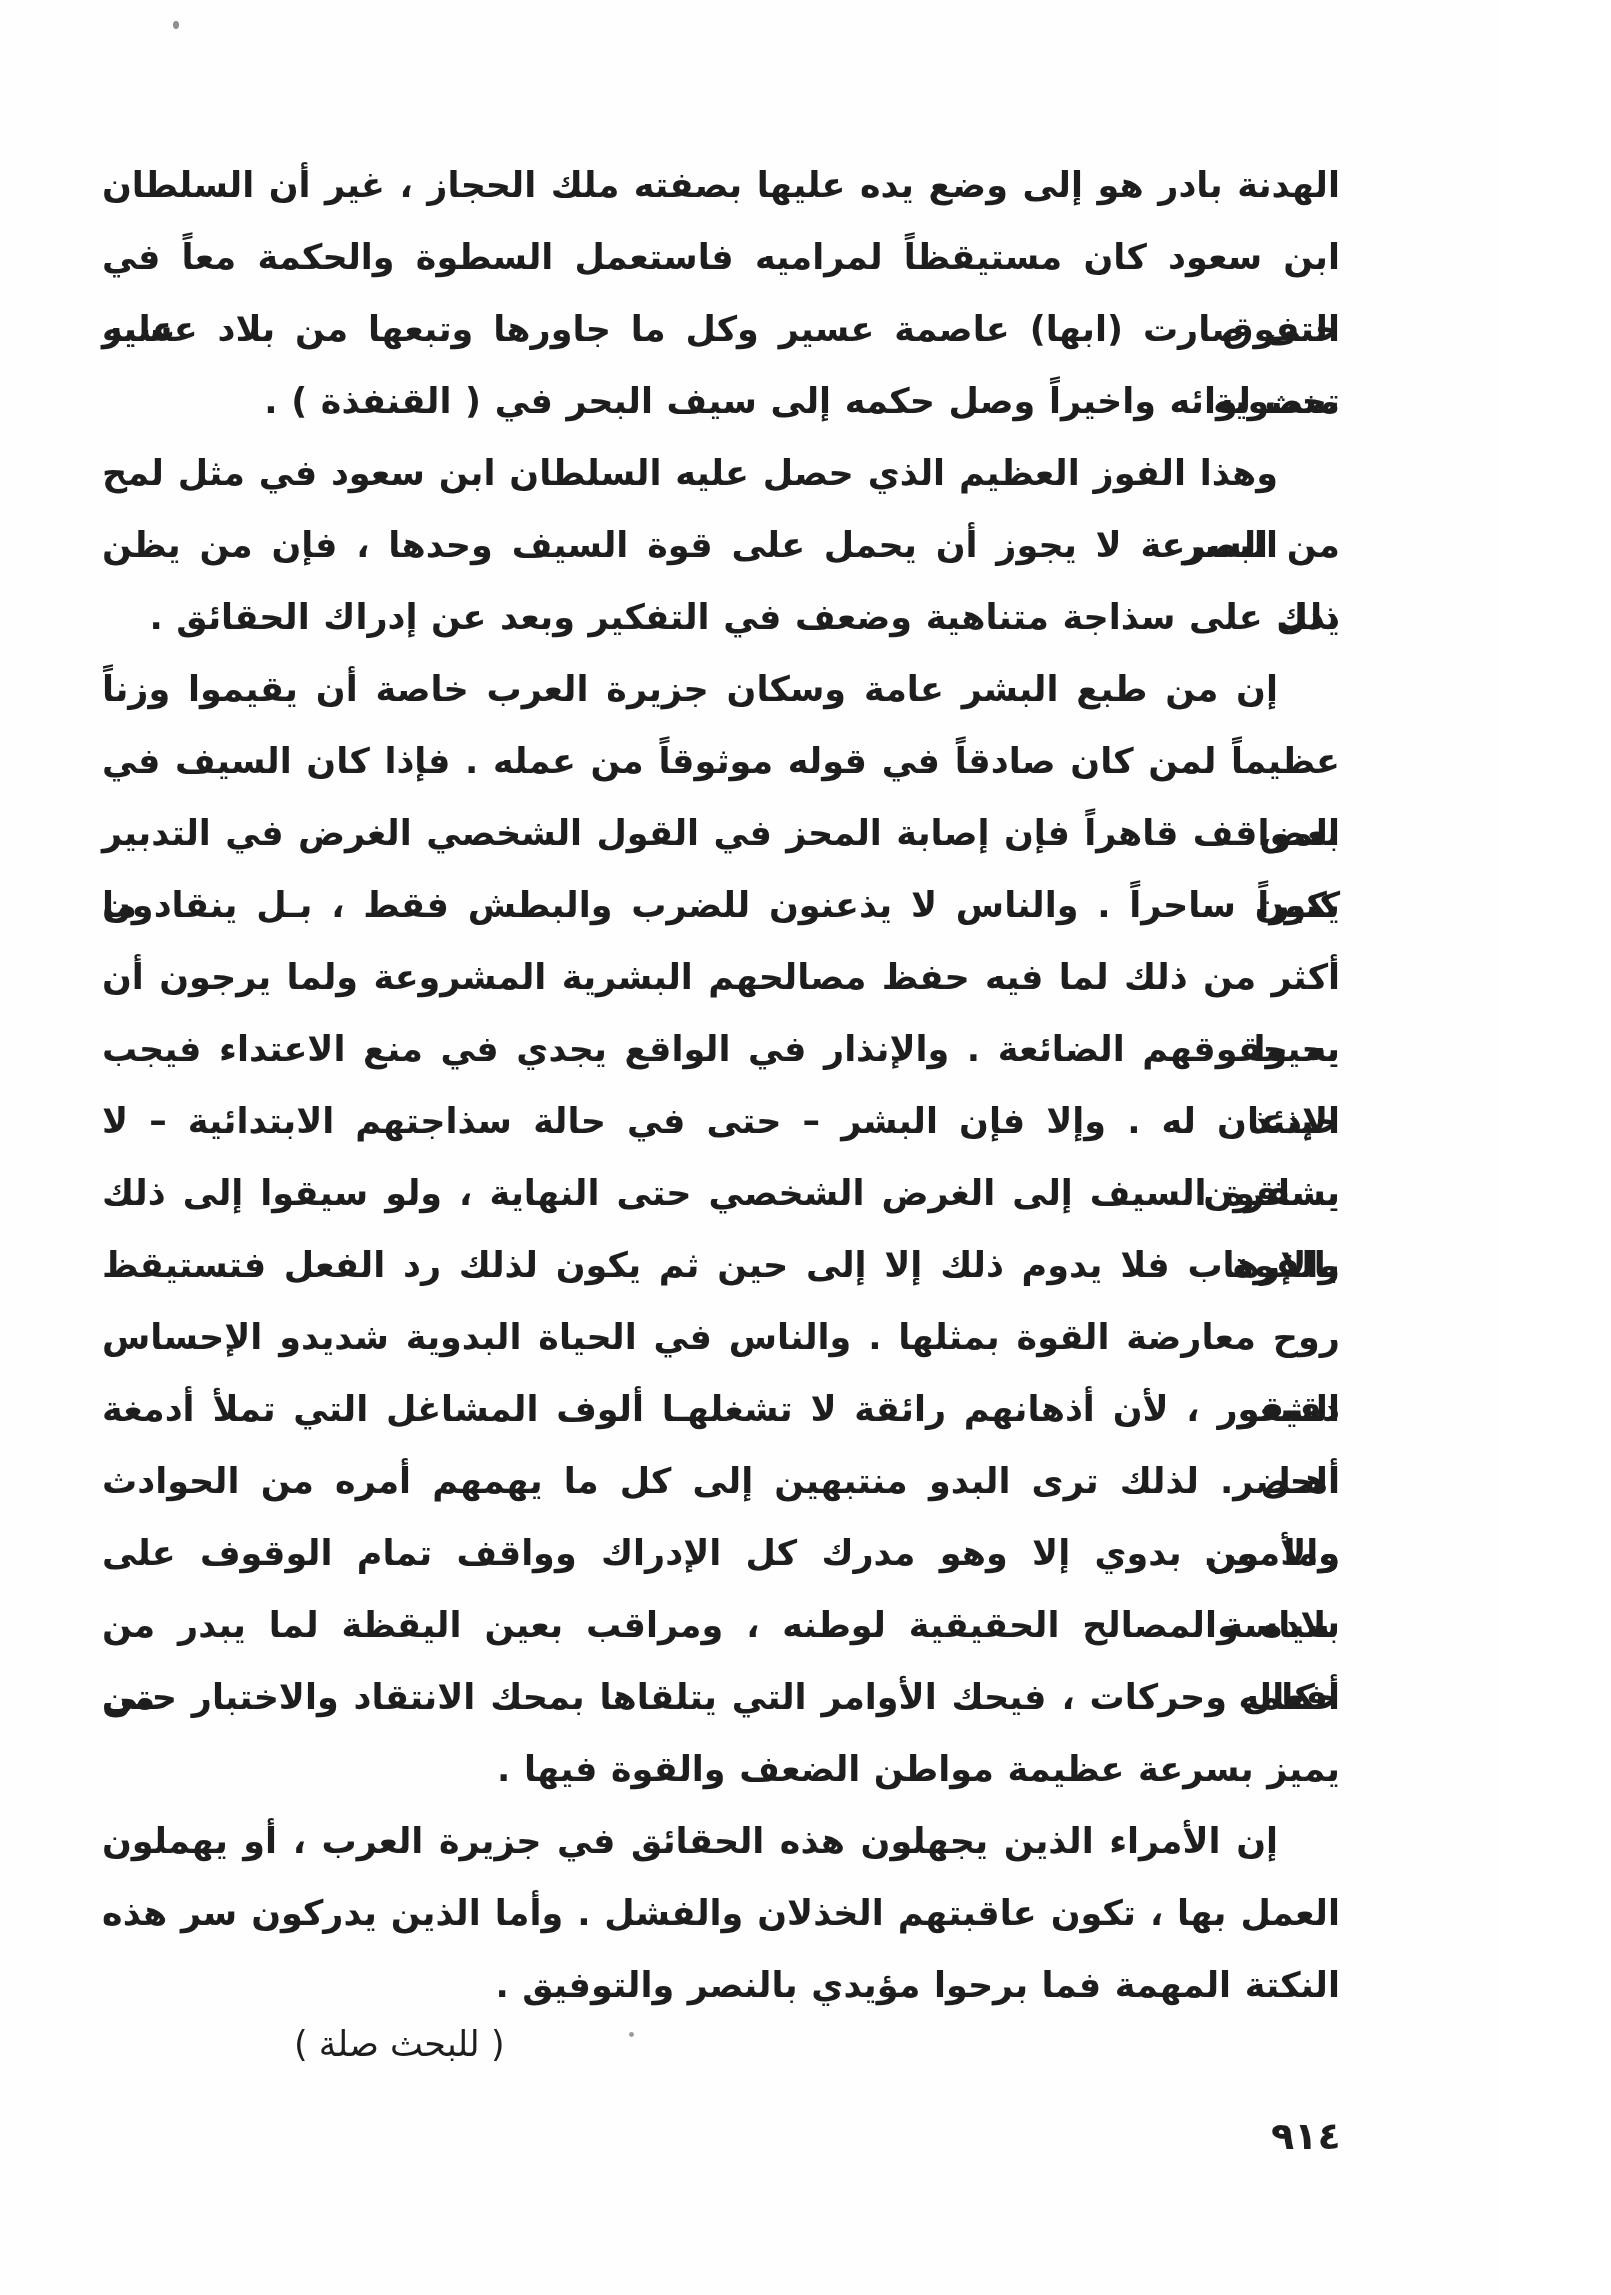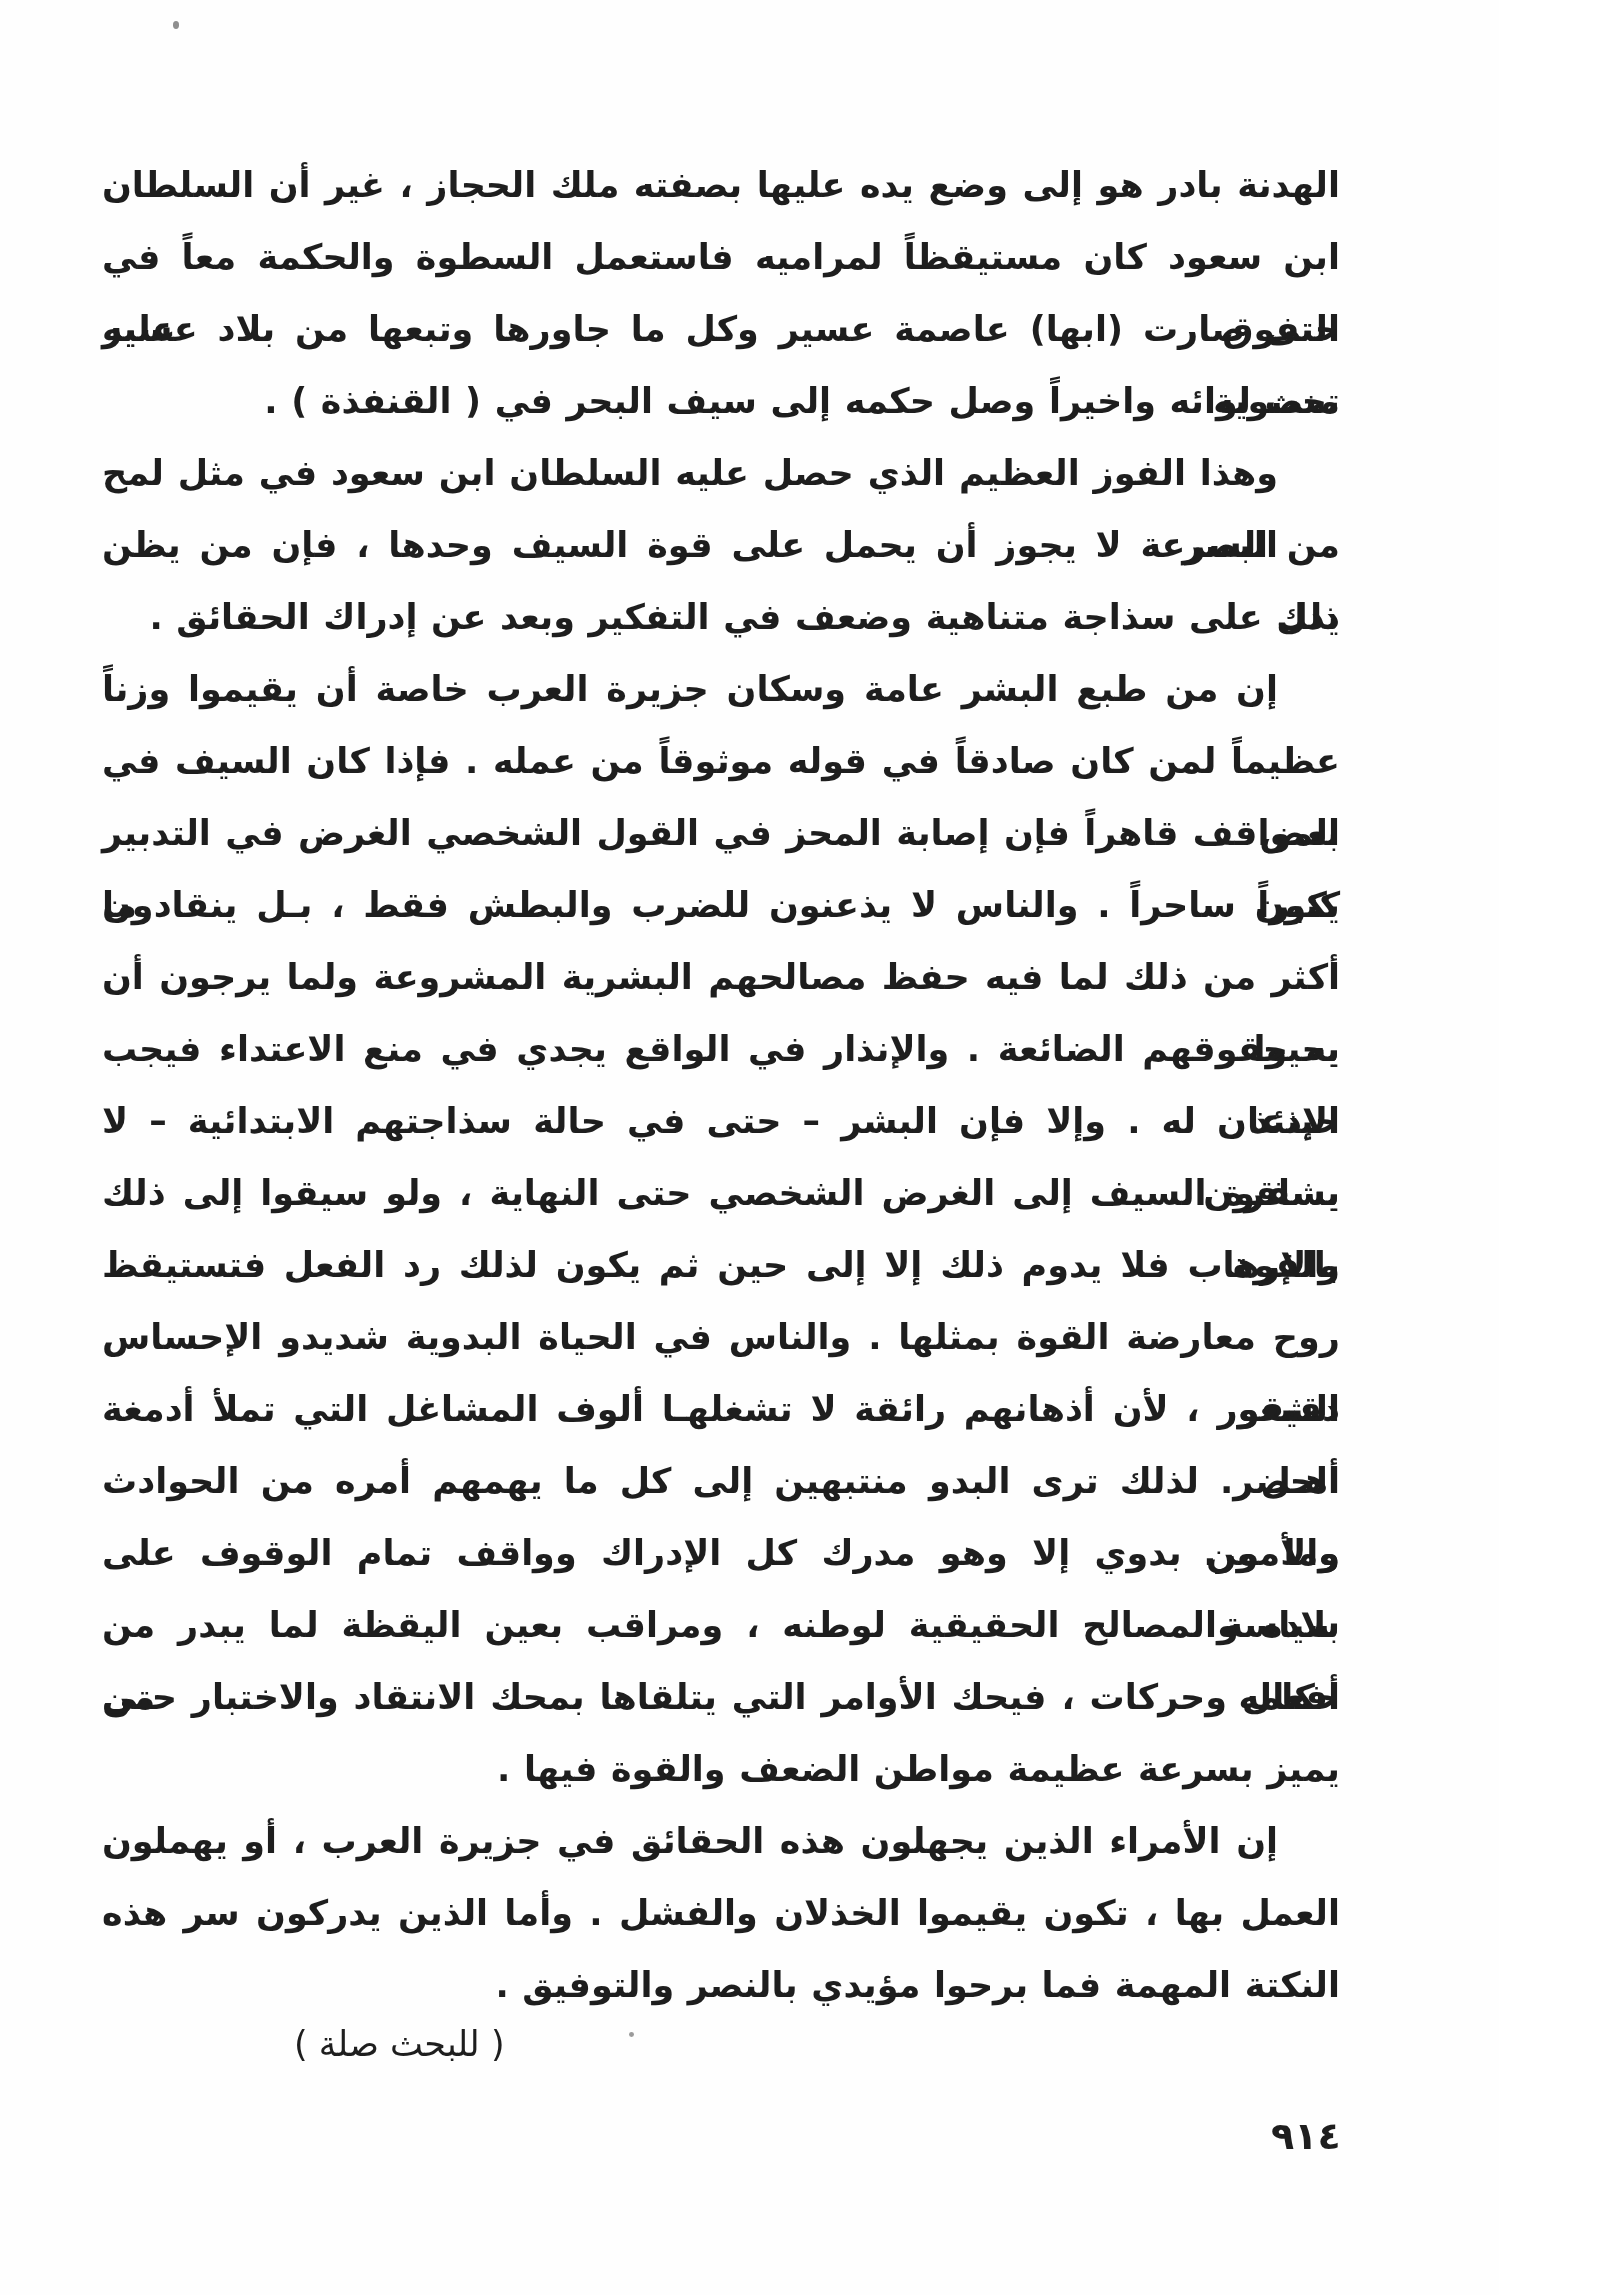--- a/index.html
+++ b/index.html
@@ -98,21 +98,21 @@
     <div class="line">بشفرة السيف إلى الغرض الشخصي حتى النهاية ، ولو سيقوا إلى ذلك بالقوة</div>
     <div class="line">والإرهاب فلا يدوم ذلك إلا إلى حين ثم يكون لذلك رد الفعل فتستيقظ</div>
     <div class="line">روح معارضة القوة بمثلها . والناس في الحياة البدوية شديدو الإحساس دقيقو</div>
     <div class="line">الشعور ، لأن أذهانهم رائقة لا تشغلهـا ألوف المشاغل التي تملأ أدمغة أهـل</div>
     <div class="line">الحضر. لذلك ترى البدو منتبهين إلى كل ما يهمهم أمره من الحوادث والأمور.</div>
     <div class="line">وما من بدوي إلا وهو مدرك كل الإدراك وواقف تمام الوقوف على سياسة</div>
     <div class="line">بلاده والمصالح الحقيقية لوطنه ، ومراقب بعين اليقظة لما يبدر من حكامه من</div>
     <div class="line">أفعال وحركات ، فيحك الأوامر التي يتلقاها بمحك الانتقاد والاختبار حتى</div>
     <div class="line end">يميز بسرعة عظيمة مواطن الضعف والقوة فيها .</div>
     <div class="line indent">إن الأمراء الذين يجهلون هذه الحقائق في جزيرة العرب ، أو يهملون</div>
-    <div class="line">العمل بها ، تكون يقيموا الخذلان والفشل . وأما الذين يدركون سر هذه</div>
+    <div class="line">العمل بها ، تكون عاقبتهم الخذلان والفشل . وأما الذين يدركون سر هذه</div>
     <div class="line end">النكتة المهمة فما برحوا مؤيدي بالنصر والتوفيق .</div>
   </div>
 
   <div class="footer-note" dir="rtl" lang="ar">( للبحث صلة )</div>
 
   <div class="page-number" dir="rtl" lang="ar">٩١٤</div>
 
   <div class="speck s2"></div>
 
 </div>

